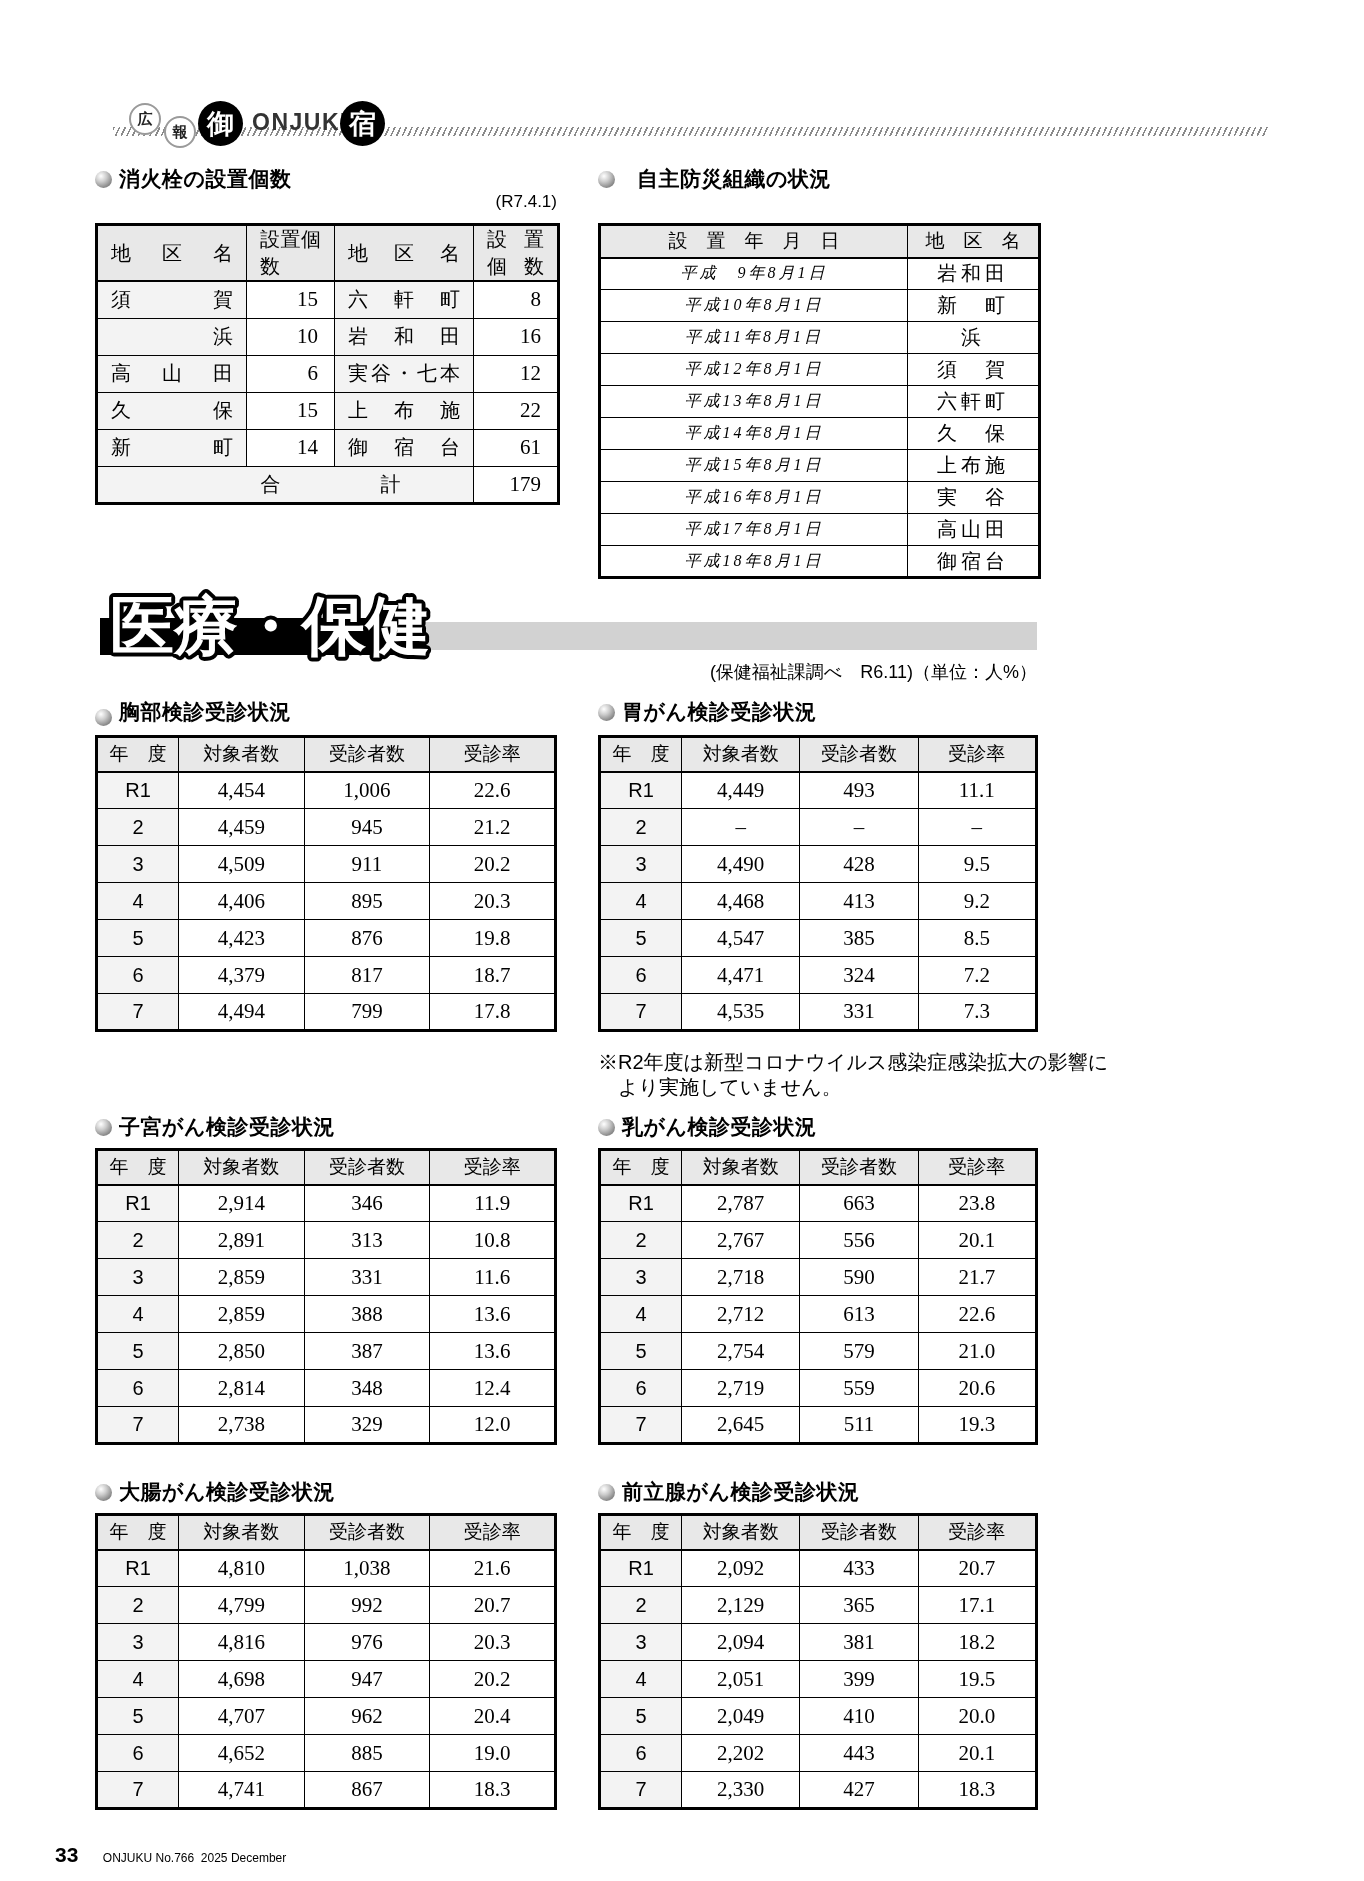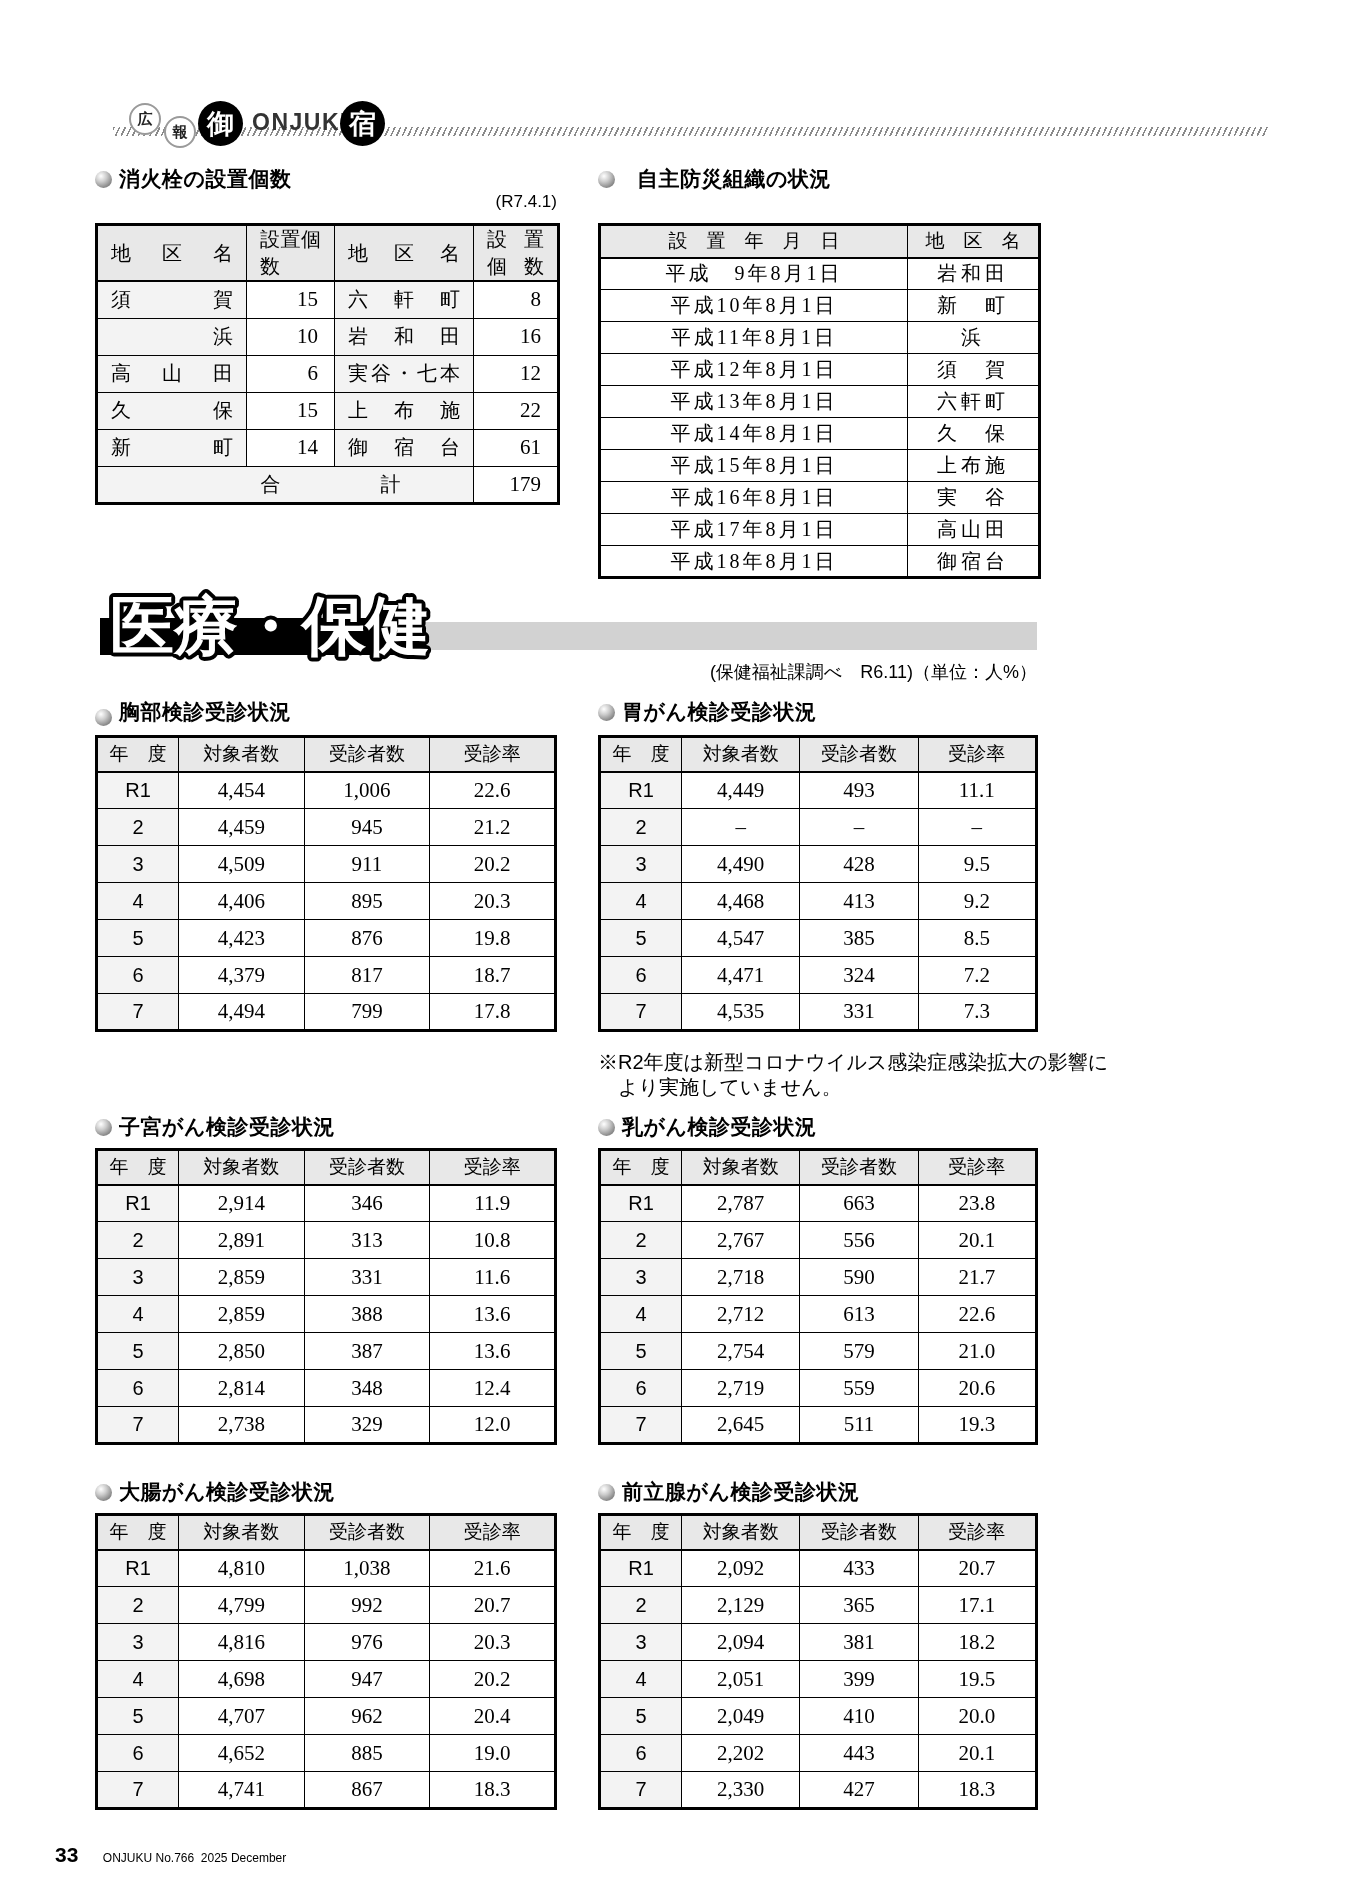--- a/index.html
+++ b/index.html
@@ -50,21 +50,21 @@
     text-align:right; padding-right:16px; font-size:21px;
     font-family:"Liberation Serif", serif; background:#fff;
   }
   .total-label { text-align:center; padding-left:90px; font-size:20px; background:var(--cell-gray,#f3f3f3); }
 
   
   .dis-table { width:440px; border:3px solid #000; }
   .dis-table th { height:33px; font-size:19px; text-align:center; }
   .dis-table td { height:32px; }
   .dis-table .c0 { width:308px; } .dis-table .c1 { width:132px; }
-  .date { text-align:center; font-size:20px; letter-spacing:3px; font-family:"Liberation Serif", serif; }
+  .date { text-align:center; font-size:16px; letter-spacing:3px; font-family:"Liberation Serif", serif;font-style:italic; }
   .dist { text-align:center; font-size:20px; letter-spacing:4px; }
 
   
   .scr-table { border:3px solid #000; }
   .scr-table.wide { width:462px; } .scr-table.narrow { width:440px; }
   .scr-table th { height:35px; font-size:19px; text-align:center; }
   .scr-table td { height:37px; }
   .scr-table .cy { width:82px; }
   .year { background:var(--cell-gray,#f0f0f0); text-align:center; font-size:20px; }
   .val  { text-align:center; font-size:21px; font-family:"Liberation Serif", serif; background:#fff; }

